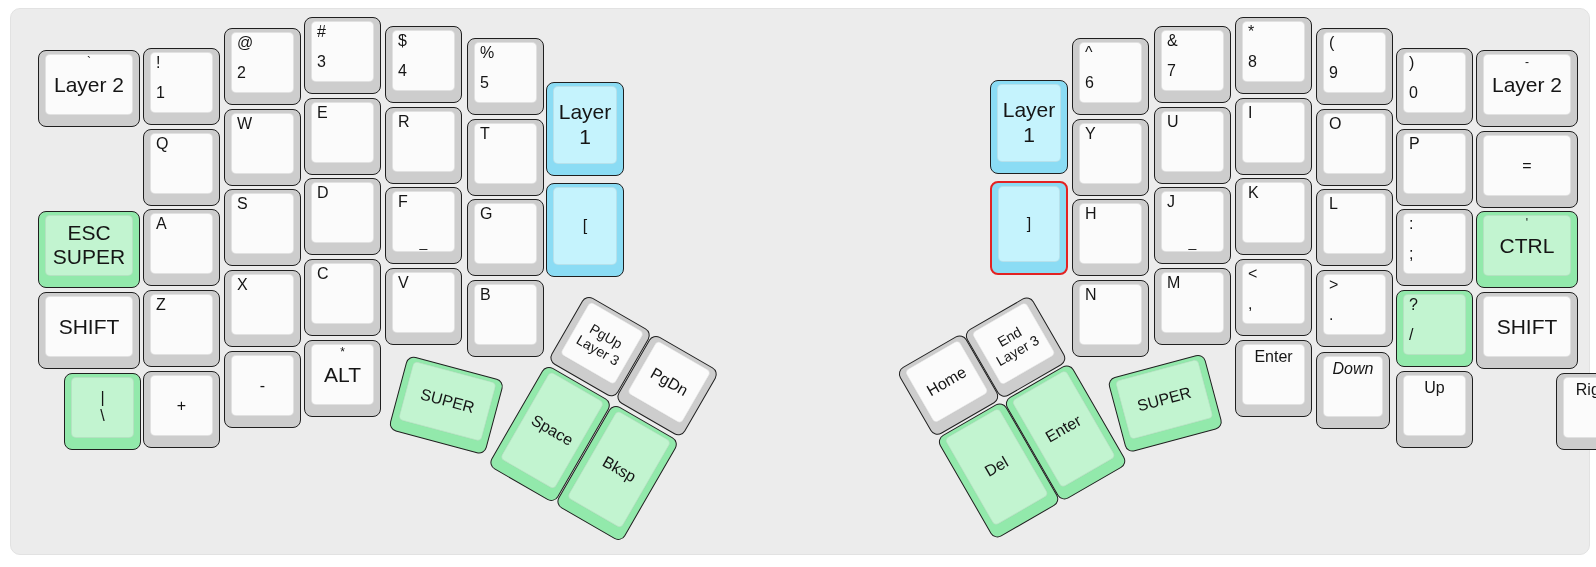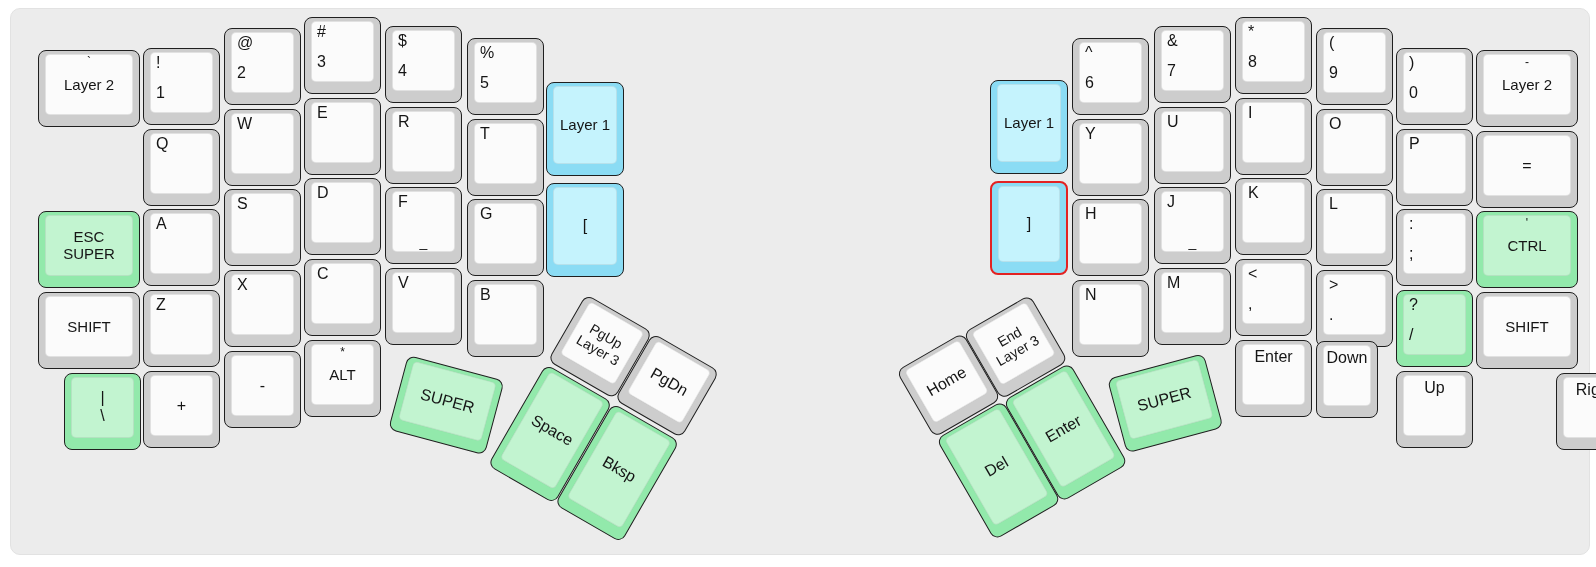--- a/index.html
+++ b/index.html
@@ -15,21 +15,21 @@
   .key.redborder{border-color:#e32222;border-width:2px;}
   .cap{position:absolute;left:6px;right:6px;top:3px;bottom:11px;border-radius:5px;}
   .key.white .cap{background:#fbfbfb;border:1px solid rgba(0,0,0,0.10);}
   .key.green .cap{background:#c2f4d0;border:1px solid rgba(0,0,0,0.07);}
   .key.blue  .cap{background:#c5f3fd;border:1px solid rgba(0,0,0,0.07);}
   .lbl{position:absolute;color:#151515;white-space:pre-line;line-height:1.18;}
   .lbl.tl{left:5px;top:1px;font-size:16px;}
   .lbl.ml{left:5px;top:52%;font-size:16px;}
   .lbl.tc{left:0;right:0;top:0;text-align:center;font-size:12px;}
   .lbl.tcl{left:0;right:0;top:3px;text-align:center;font-size:16px;}
-  .lbl.c{left:0;right:0;top:50%;transform:translateY(-50%);text-align:center;font-size:15px;}
+  .lbl.c{left:0;right:0;top:50%;transform:translateY(-50%);text-align:center;font-size:21px;}
   .lbl.bc{left:0;right:0;bottom:0;text-align:center;font-size:14px;}
 </style>
 </head>
 <body>
 
 <div class="panel"></div>
 <div class="kb">
     <div class="key white" style="left: 38px; top: 50px; width: 102px; height: 77px;">
       <div class="cap">
         <span class="lbl tc">`</span>
@@ -306,21 +306,21 @@
       <div class="cap">
         <span class="lbl tl">L</span>
       </div>
     </div>
     <div class="key white" style="left: 1316px; top: 270px; width: 77px; height: 77px;">
       <div class="cap">
         <span class="lbl tl">&gt;</span>
         <span class="lbl ml">.</span>
       </div>
     </div>
-    <div class="key white" style="left: 1316px; top: 341px; width: 62px; height: 77px;">
+    <div class="key white" style="left: 1316px; top: 352px; width: 74px; height: 77px; font-style: italic;">
       <div class="cap">
         <span class="lbl tcl">Down</span>
       </div>
     </div>
     <div class="key white" style="left: 1396px; top: 48px; width: 77px; height: 77px;">
       <div class="cap">
         <span class="lbl tl">)</span>
         <span class="lbl ml">0</span>
       </div>
     </div>

